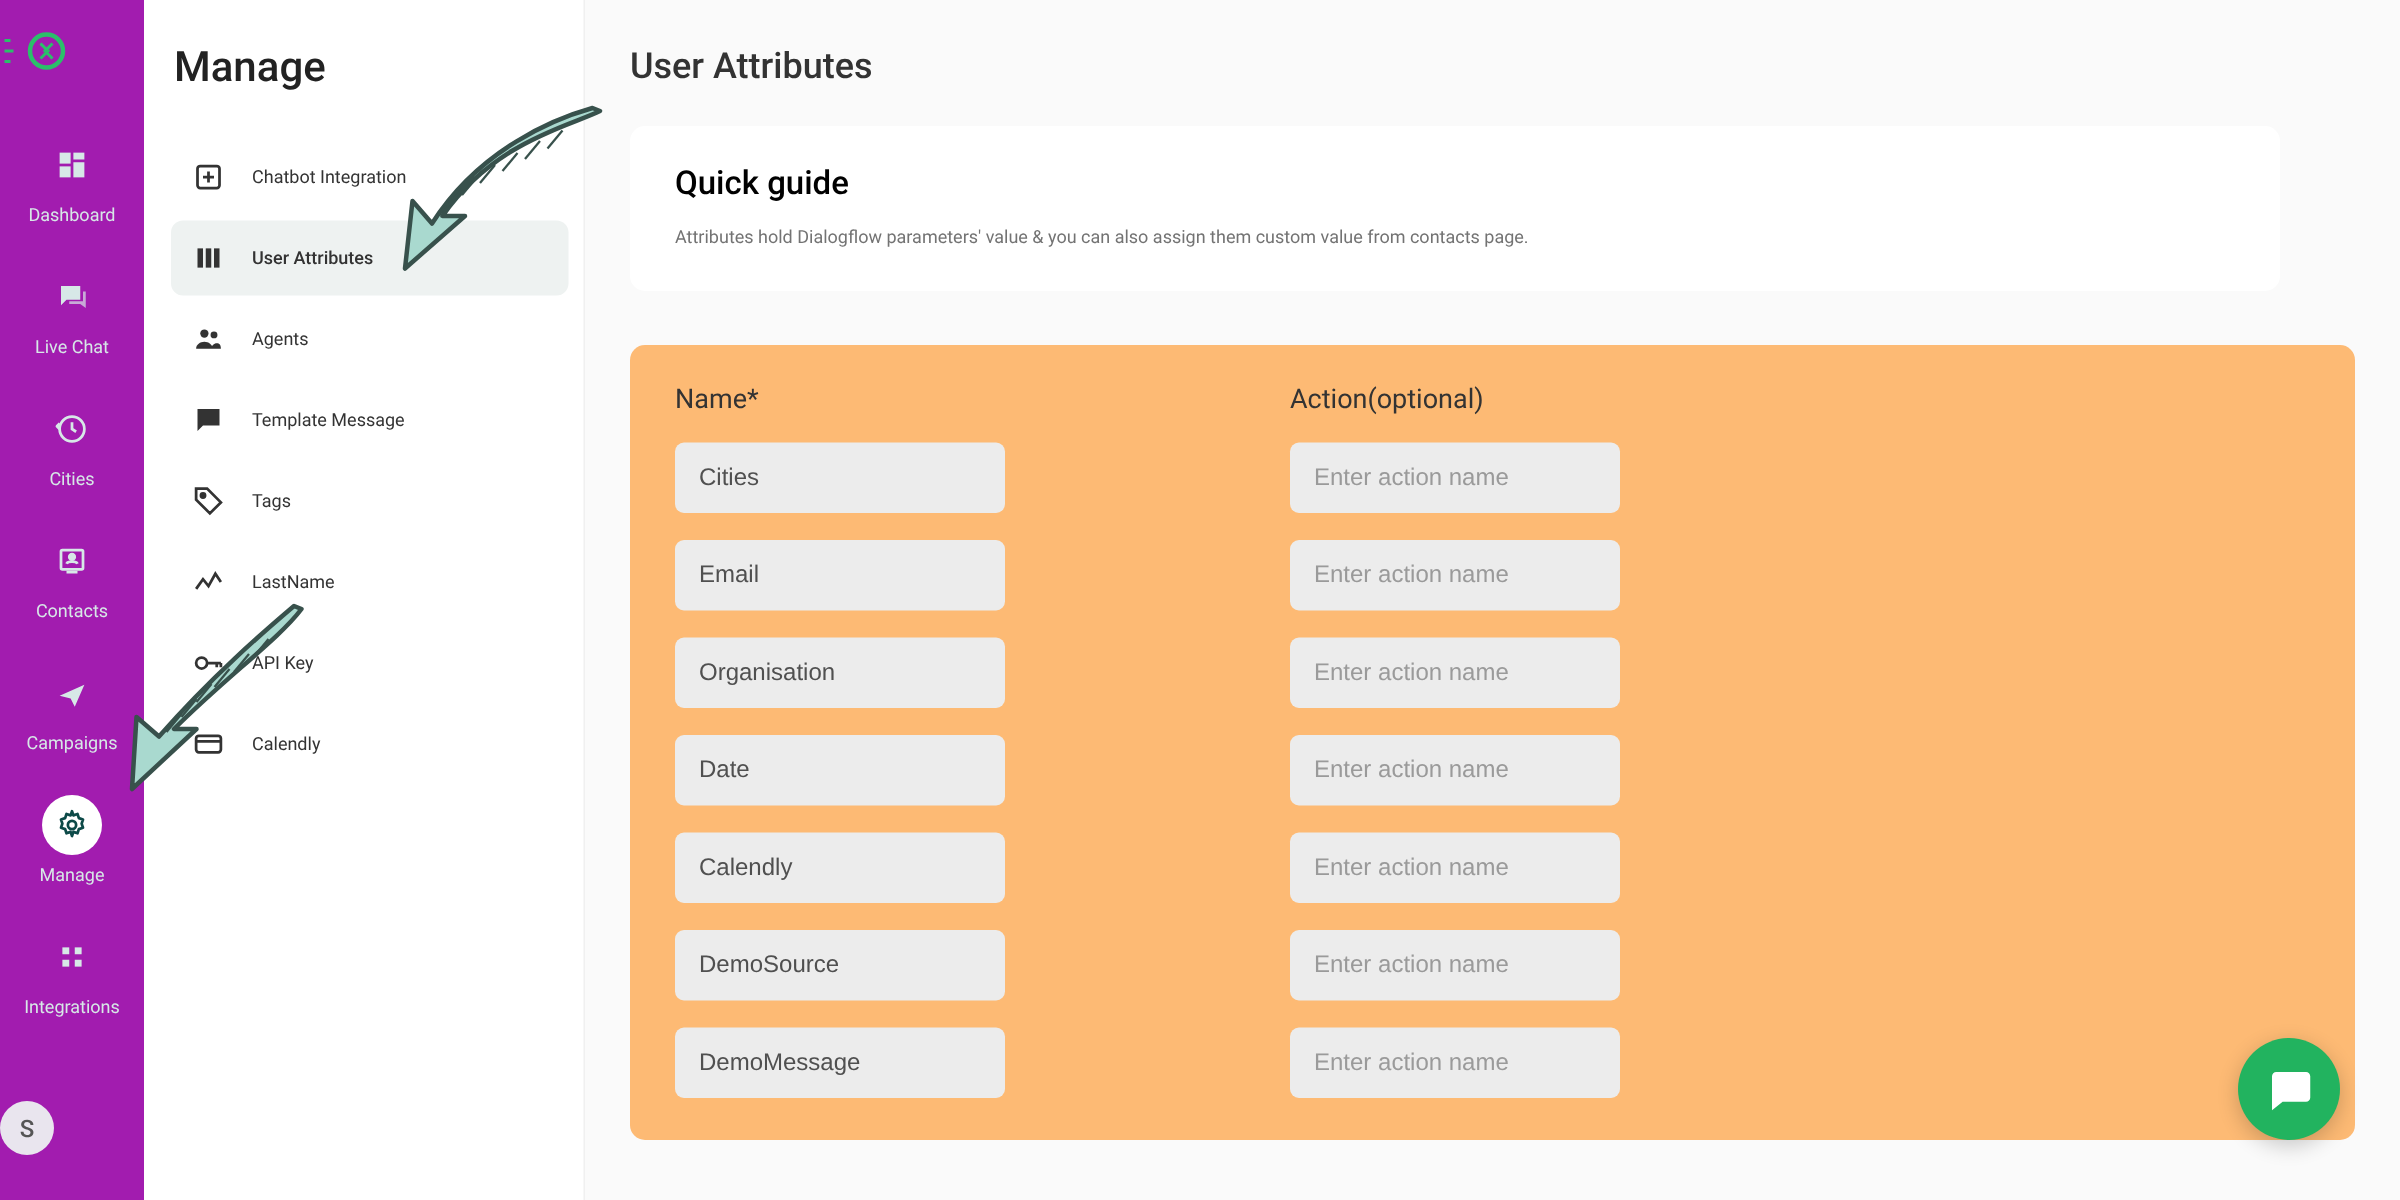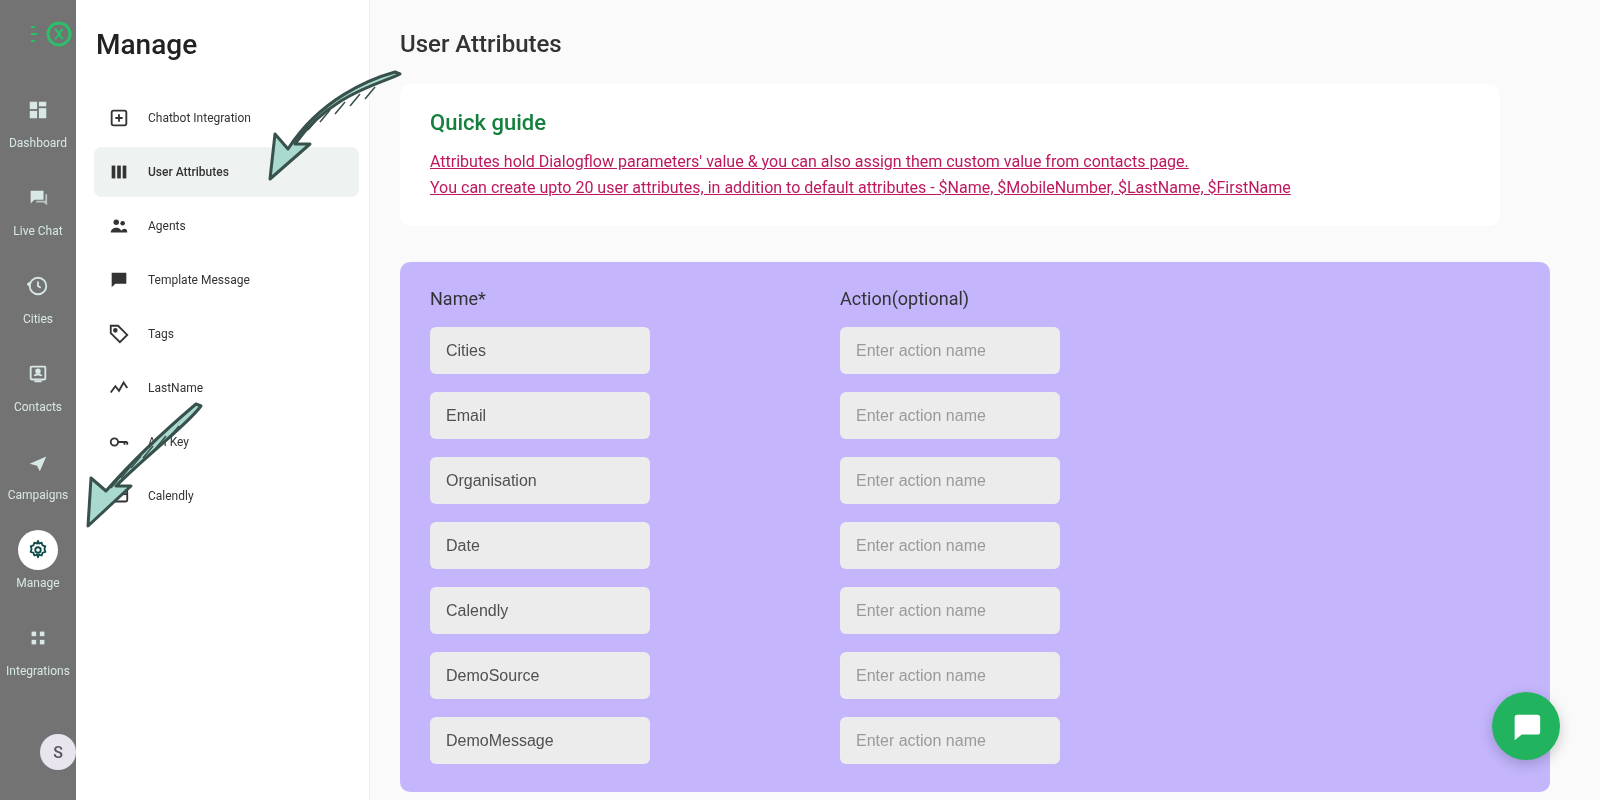--- a/index.html
+++ b/index.html
@@ -1,26 +1,26 @@
 <!DOCTYPE html>
 <html><head>
 <meta charset="utf-8">
 <style>
   * { box-sizing: border-box; margin: 0; padding: 0; }
   html, body { width: 1600px; height: 800px; font-family: -apple-system, BlinkMacSystemFont, "Segoe UI", Roboto, Arial, sans-serif; background: #fff; overflow: hidden; }
   body { display: flex; position: relative; }
 
   
   .rail {
-    width: 76px;
-    background: #737373;
+    width: 96px;
+    background: #a21caf;
     color: #fff;
     display: flex;
     flex-direction: column;
-    align-items: flex-end;
+    align-items: flex-start;
     padding-top: 14px;
     flex-shrink: 0;
     position: relative;
   }
   .rail-logo {
     width: 48px; height: 40px;
     display: flex; align-items: center; justify-content: center;
     margin-bottom: 36px;
   }
   .rail-item {
@@ -105,31 +105,30 @@
   .card {
     background: #fff;
     border-radius: 10px;
     padding: 26px 30px;
     margin-bottom: 36px;
     width: 1100px;
   }
   .card-title {
     font-size: 22px;
     font-weight: 500;
-    color: #15803d;
+    color: #000000;
     margin-bottom: 14px;
   }
   .card-text {
-    font-size: 16px;
-    color: #be185d;
+    font-size: 12px;
+    color: #737373;
     line-height: 1.6;
-    text-decoration: underline;
   }
   .form-card {
-    background: #c4b5fd;
+    background: #fdba74;
     border-radius: 10px;
     padding: 26px 30px 10px 30px;
     width: 1150px;
   }
   .columns {
     display: flex;
     gap: 190px;
   }
   .col-head {
     font-size: 18px;
@@ -355,21 +354,20 @@
     <span>Calendly</span>
   </div>
 </aside>
 
 <main class="main">
   <h1 class="page-title">User Attributes</h1>
 
   <section class="card">
     <div class="card-title">Quick guide</div>
     <div class="card-text">Attributes hold Dialogflow parameters' value &amp; you can also assign them custom value from contacts page.</div>
-    <div class="card-text">You can create upto 20 user attributes, in addition to default attributes - $Name, $MobileNumber, $LastName, $FirstName</div>
   </section>
 
   <section class="form-card">
     <div class="columns">
       <div class="col-head" style="width:220px">Name*</div>
       <div class="col-head" style="width:220px">Action(optional)</div>
     </div>
 
     <div class="form-row">
       <input class="input" value="Cities" style="">

